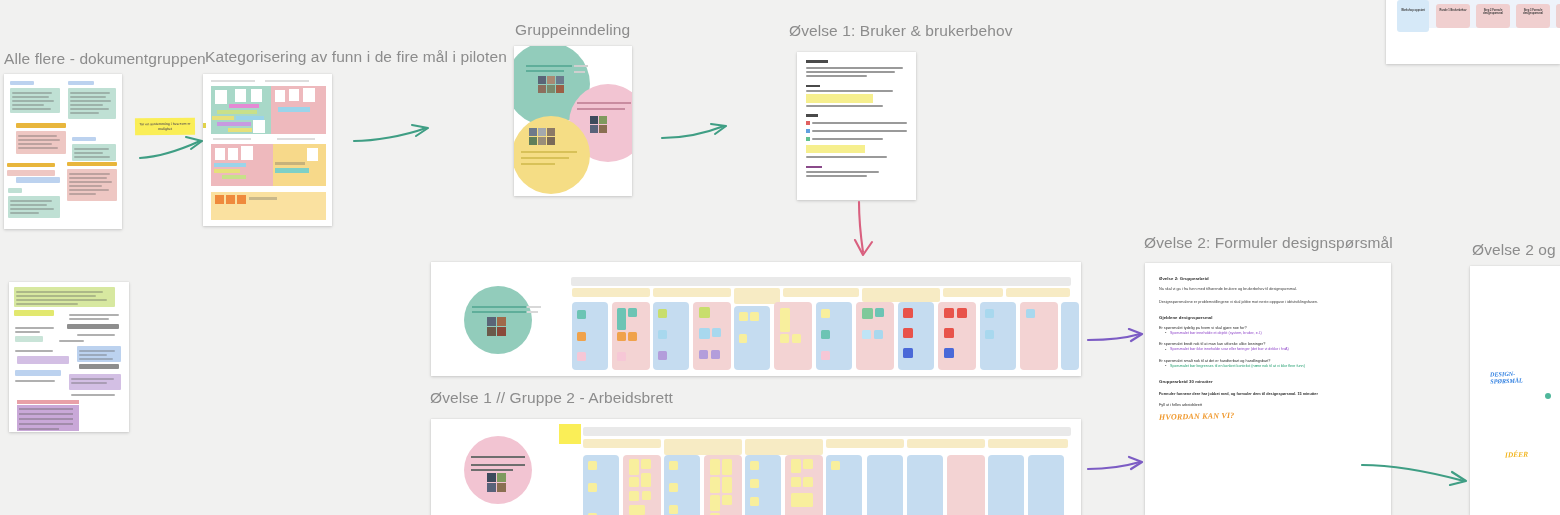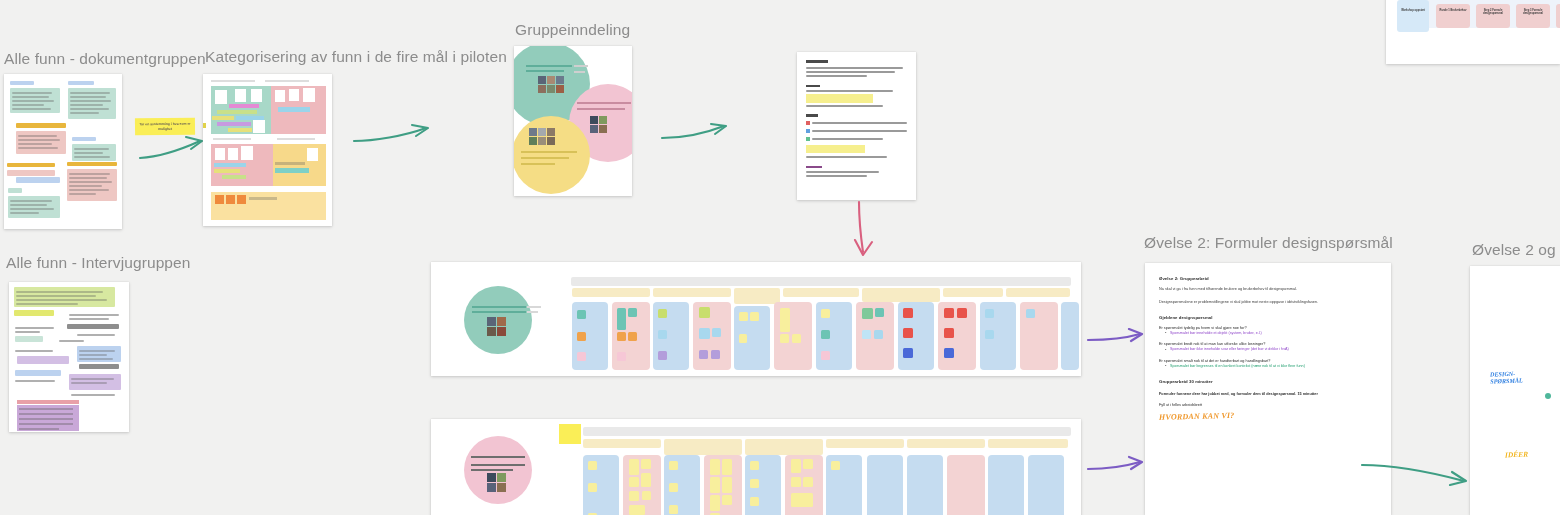--- a/index.html
+++ b/index.html
@@ -134,30 +134,31 @@
   .fb-pink{ background:#f0cfcf; }
   .fb-wash{ background:#eef3fa; border-radius:6px; }
   .fb-t{ font-size:2.6px; color:#3a3a3a; text-align:center; line-height:1.2;
          font-weight:700; padding:2px 1px; }
 </style>
 </head>
 <body>
 
 <div class="canvas">
 
-  <div class="frame-label" style="left:4px; top:50px;">Alle funn - dokumentgruppen</div>
+  <div class="frame-label" style="left:4px; top:50px;">Alle flere - dokumentgruppen</div>
 
   <div class="frame-label" style="left:205px; top:48px;">Kategorisering av funn i de fire mål i piloten</div>
 
   <div class="frame-label" style="left:515px; top:21px;">Gruppeinndeling</div>
 
-
-  <div class="frame-label" style="left:6px; top:254px;">Alle funn - Intervjugruppen</div>
-
-
+  <div class="frame-label" style="left:789px; top:22px;">Øvelse 1: Bruker &amp; brukerbehov</div>
+
+
+
+  <div class="frame-label" style="left:430px; top:389px;">Øvelse 1 // Gruppe 2 - Arbeidsbrett</div>
 
   <div class="frame-label" style="left:1144px; top:234px;">Øvelse 2: Formuler designspørsmål</div>
 
   <div class="frame-label" style="left:1472px; top:241px;">Øvelse 2 og 3</div>
 
   <div class="card" style="left:4px; top:74px; width:118px; height:155px;">
     <div class="pad">
 
       <div style="position:absolute; left:6px; top:7px; width:50px;">
         <div class="blk hl-blue" style="width:24px; height:4px;"></div>

